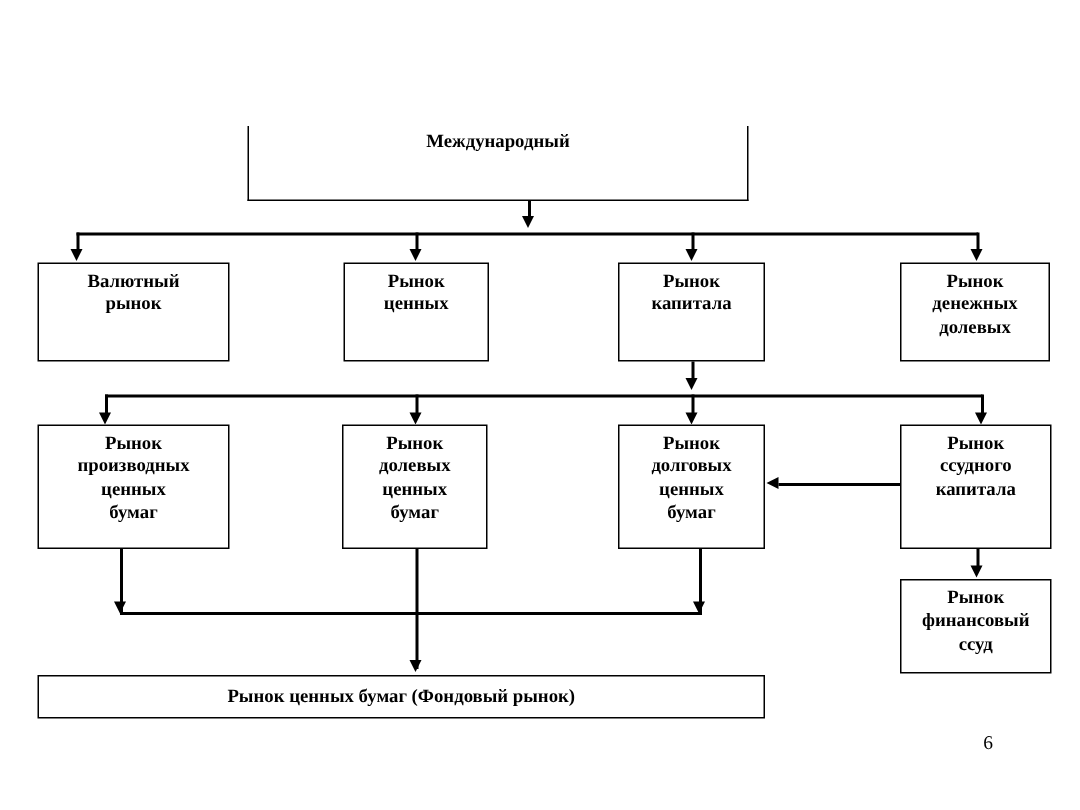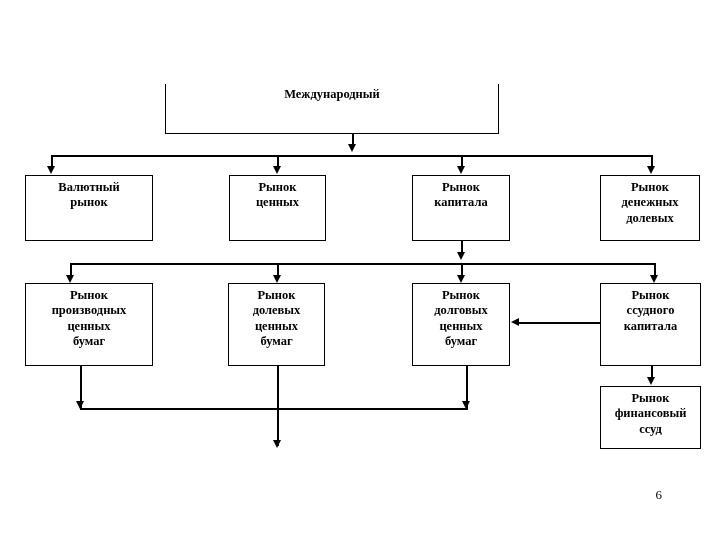--- a/index.html
+++ b/index.html
@@ -193,16 +193,19 @@
   <div class="arrow-down" style="left:76px; top:401px;"></div>
 
   <div class="vline" style="left:466px; top:366px; height:42px;"></div>
   <div class="arrow-down" style="left:462px; top:401px;"></div>
 
   <div class="hline" style="left:80px; top:408px; width:388px;"></div>
 
   <div class="vline" style="left:277px; top:366px; height:80px;"></div>
   <div class="arrow-down" style="left:273px; top:440px;"></div>
 
+  <div class="node centered" style="left:25px; top:450px; width:485px; height:29px;">
+    <span class="ln">Рынок ценных бумаг (Фондовый рынок)</span>
+  </div>
 
   <div id="page-number">6</div>
 
 </div>
 
 </body></html>

